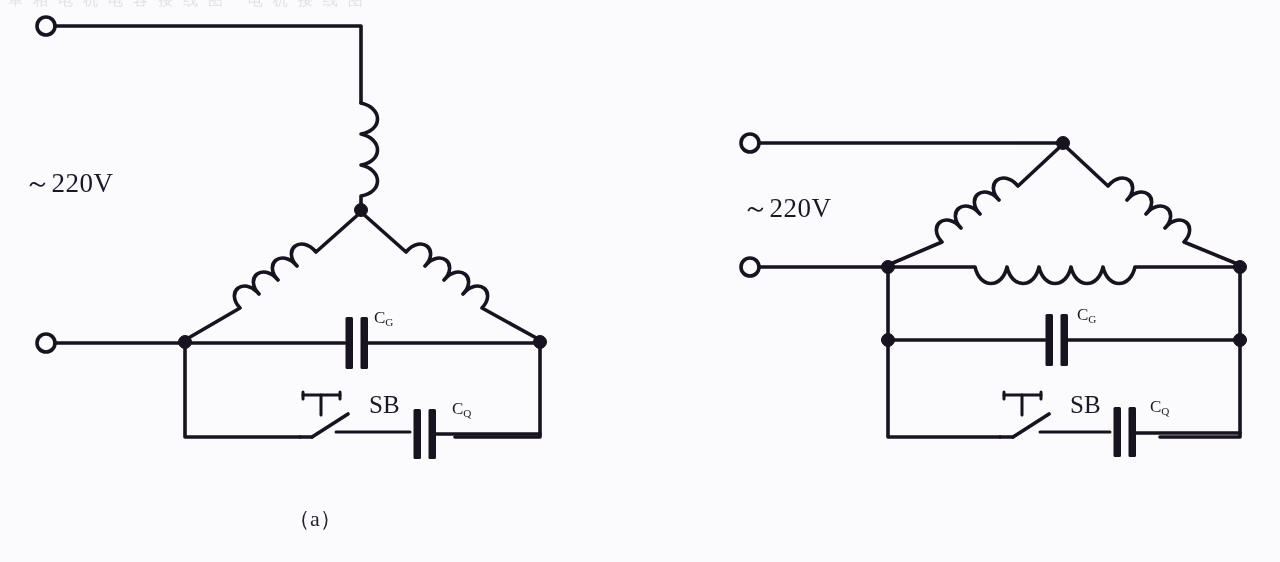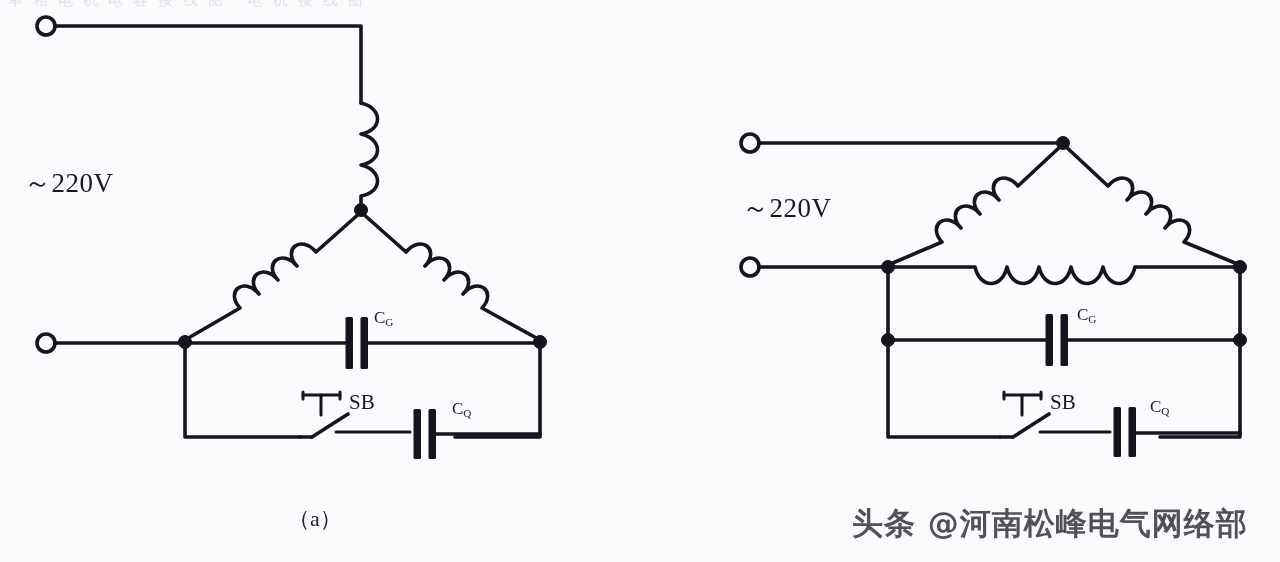--- a/index.html
+++ b/index.html
@@ -41,22 +41,23 @@
   .lbl-cap {
     font-size: 17px;
     font-family: "Liberation Serif", "DejaVu Serif", serif;
   }
   .lbl-cap sub {
     font-size: 0.66em;
     vertical-align: -0.28em;
     letter-spacing: 0;
   }
   .lbl-sb {
-    font-size: 21px;
-    font-family: "Liberation Serif", "DejaVu Serif", serif;
+    font-size: 25px;
+    font-family: "Liberation Serif", "DejaVu Serif", serif;
+    margin-left: 20px;
   }
   .lbl-fig {
     font-size: 22px;
     font-family: "Liberation Serif", "DejaVu Serif", serif;
     color: #232031;
   }
   #watermark {
     position: absolute;
     left: 852px;
     top: 503px;
@@ -235,15 +236,14 @@
   <div class="lbl lbl-fig" style="left:288px; top:508px;">（a）</div>
 
   <div class="lbl lbl-volt" style="left:742px; top:195px;">～220V</div>
 
   <div class="lbl lbl-cap" style="left:1077px; top:306px;"><span>C</span><sub>G</sub></div>
 
   <div class="lbl lbl-sb" style="left:1050px; top:392px;">SB</div>
 
   <div class="lbl lbl-cap" style="left:1150px; top:398px;"><span>C</span><sub>Q</sub></div>
 
-  <div id="watermark">头条 @河南松峰电气网络部</div>
 
 </div>
 
 </body></html>

